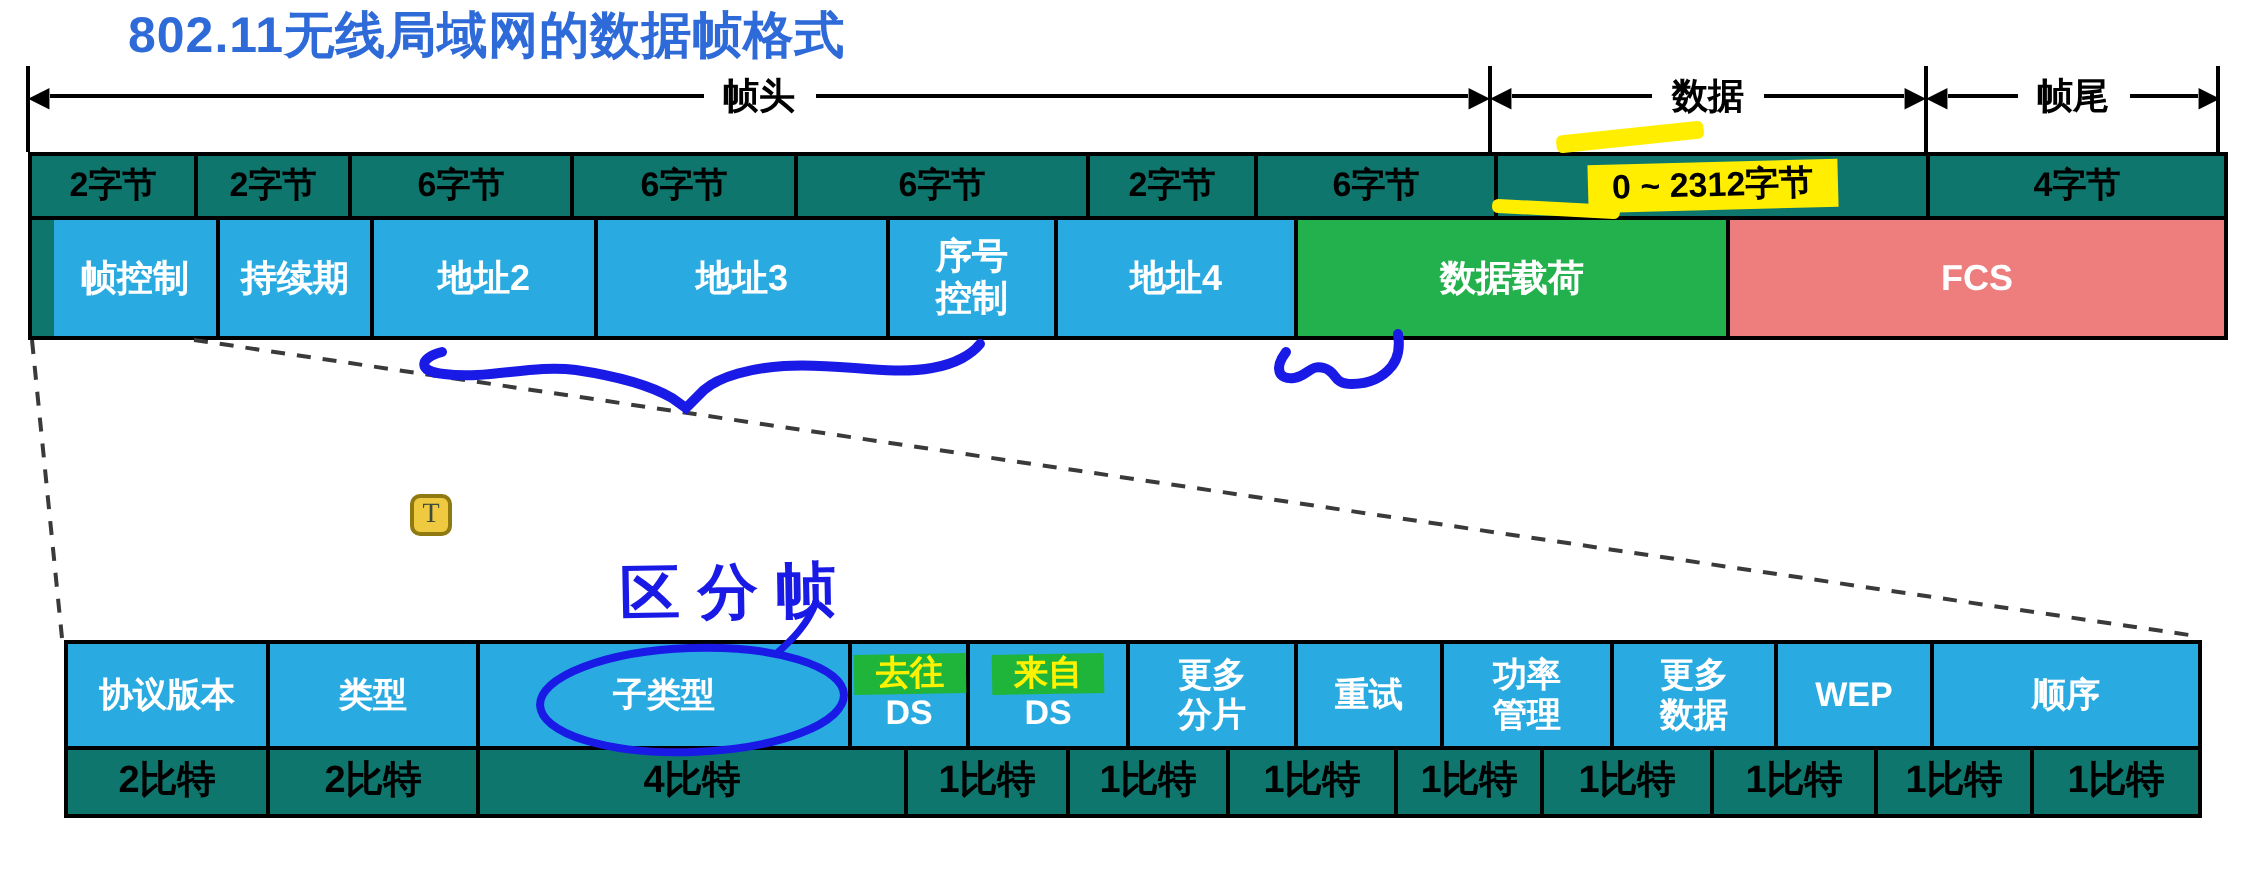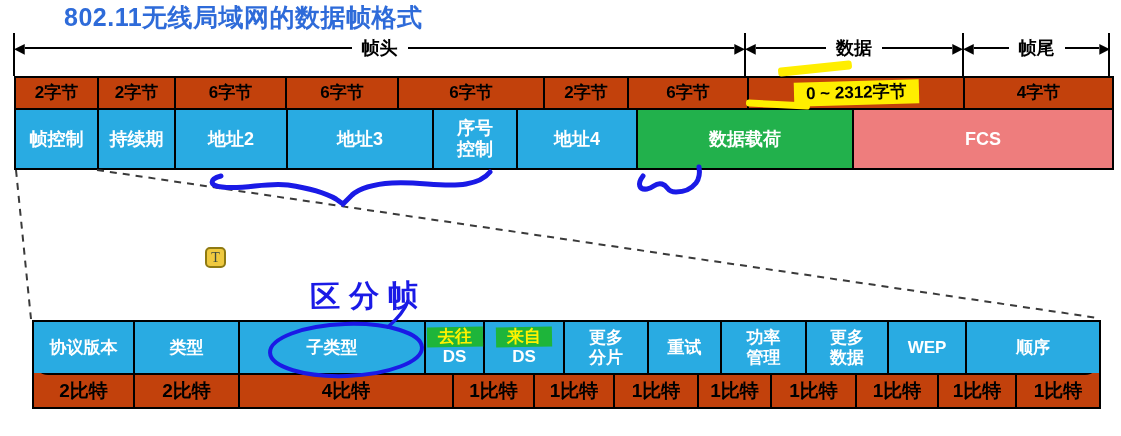--- a/index.html
+++ b/index.html
@@ -12,38 +12,38 @@
     color:#2E6BD9;letter-spacing:0.5px;
   }
   
   .bracket-seg{position:absolute;top:37px;height:22px;display:flex;align-items:center;
     font-weight:bold;font-size:18px;color:#000;}
   .bracket-line{flex:1;height:0;border-top:2px solid #000;}
   .bracket-label{padding:0 10px;white-space:nowrap;background:#fff;}
   .arrow{font-size:14px;line-height:1;}
   .tick{position:absolute;top:33px;height:43px;width:2px;background:#000;}
   
-  .dtable{position:absolute;border:2px solid #000;background:#c2410c;}
+  .dtable{position:absolute;border:2px solid #000;background:#0f766e;}
   .drow{display:flex;}
   .cell{box-sizing:border-box;border-right:2px solid #000;display:flex;flex-direction:column;
     align-items:center;justify-content:center;text-align:center;font-weight:bold;line-height:1.15;}
   .cell:last-child{border-right:none;flex:1;}
   
   .ftable{left:14px;top:76px;width:1096px;}
   .size-row{height:30px;border-bottom:2px solid #000;}
   .size-row .cell{font-size:17px;color:#000;}
-  .name-row{height:58px;}
+  .name-row{height:58px;padding-left:11px;}
   .name-row .cell{font-size:18px;color:#fff;background:#29ABE2;}
   .bg-green{background:#22B14C !important;}
   .bg-pink{background:#EE7D7D !important;}
   .hl-yellow{background:#FFEE00;padding:2px 12px;display:inline-block;transform:rotate(-1.5deg);}
   .yellow-tail{position:absolute;background:#FFEE00;border-radius:3px;z-index:4;}
   
   .ctable{left:32px;top:320px;width:1065px;}
-  .head-row{height:51px;border-bottom:2px solid #000;border-radius:14px;}
+  .head-row{height:51px;border-bottom:2px solid #000;}
   .head-row .cell{font-size:17px;color:#fff;background:#29ABE2;}
   .bit-row{height:32px;}
   .bit-row .cell{font-size:19px;color:#000;}
   .marker-green{background:#1EB53A;color:#FFF200;padding:0 11px;display:inline-block;
     transform:rotate(-1deg);margin-top:-2px;}
   
   .overlay{position:absolute;left:0;top:0;z-index:5;pointer-events:none;}
   .t-icon{
     position:absolute;left:205px;top:247px;width:21px;height:21px;z-index:6;
     background:#EFC93F;border:2px solid #8F7A12;border-radius:5px;box-sizing:border-box;

